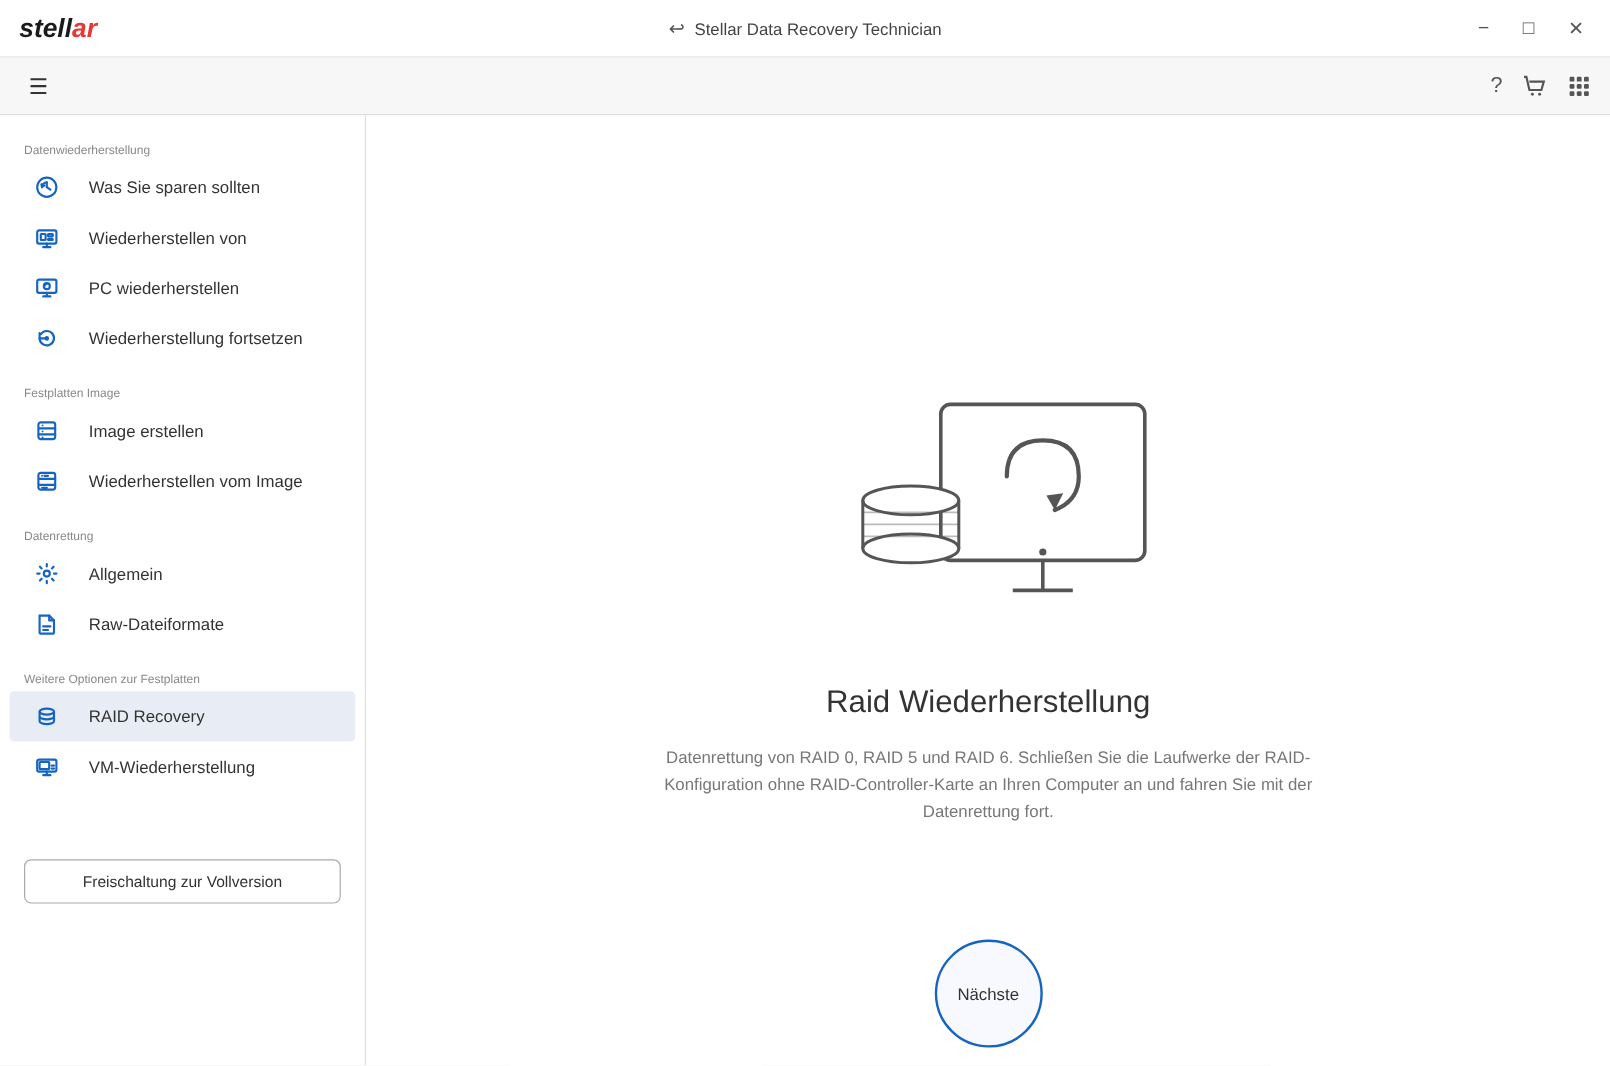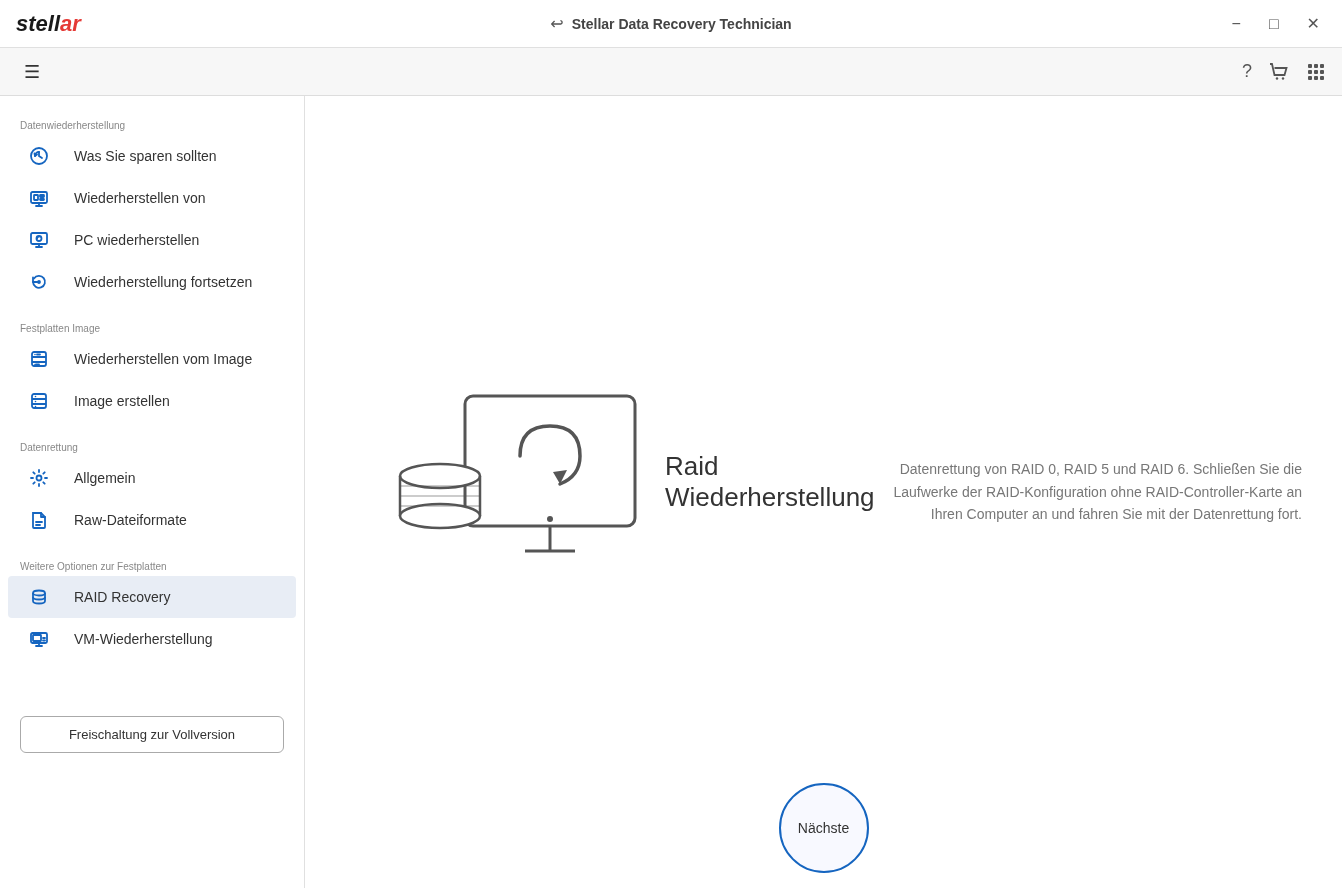--- a/index.html
+++ b/index.html
@@ -47,21 +47,20 @@
       display: flex;
       align-items: center;
       gap: 8px;
       position: absolute;
       left: 50%;
       transform: translateX(-50%);
     }
     .title-text {
       font-size: 14px;
       color: #444;
-      font-weight: bold;
     }
     .title-bar-right {
       display: flex;
       align-items: center;
       gap: 16px;
     }
     .title-btn {
       background: none;
       border: none;
       cursor: pointer;
@@ -165,39 +164,40 @@
       border-radius: 6px;
       cursor: pointer;
       font-size: 13px;
       color: #333;
     }
 
     
     .content-area {
       flex: 1;
       display: flex;
+      flex-direction: column;
       align-items: center;
       justify-content: center;
       background: #ffffff;
       position: relative;
       padding: 40px;
     }
     .content-icon {
       margin-bottom: 32px;
     }
     .content-title {
       font-size: 26px;
       font-weight: 400;
       color: #333;
       margin-bottom: 20px;
     }
     .content-description {
       font-size: 14px;
       color: #777;
-      text-align: right;
+      text-align: center;
       max-width: 560px;
       line-height: 1.6;
     }
     .next-btn-container {
       position: absolute;
       bottom: 15px;
       right: 0;
       left: 0;
       display: flex;
       justify-content: center;
@@ -330,39 +330,39 @@
 
     <div class="sidebar-divider"></div>
 
     <div class="sidebar-section-label">Festplatten Image</div>
 
     <div class="sidebar-item">
       <span class="sidebar-item-icon">
         <svg width="20" height="20" viewBox="0 0 20 20" fill="none" stroke="#1565c0" stroke-width="1.8">
           <rect x="3" y="3" width="14" height="14" rx="2"></rect>
           <path d="M3 8h14M3 13h14"></path>
+          <circle cx="6.5" cy="5.5" r="0.8" fill="#1565c0" stroke="none"></circle>
+          <circle cx="6.5" cy="10.5" r="0.8" fill="#1565c0" stroke="none"></circle>
+          <circle cx="6.5" cy="15.5" r="0.8" fill="#1565c0" stroke="none"></circle>
+        </svg>
+      </span>
+      <span>Image erstellen</span>
+    </div>
+
+    <div class="sidebar-item">
+      <span class="sidebar-item-icon">
+        <svg width="20" height="20" viewBox="0 0 20 20" fill="none" stroke="#1565c0" stroke-width="1.8">
+          <rect x="3" y="3" width="14" height="14" rx="2"></rect>
+          <path d="M3 8h14M3 13h14"></path>
           <path d="M11 5.5H8M10 15.5H7" stroke-linecap="round"></path>
           <circle cx="6" cy="5.5" r="0.8" fill="#1565c0" stroke="none"></circle>
           <circle cx="6" cy="15.5" r="0.8" fill="#1565c0" stroke="none"></circle>
         </svg>
       </span>
       <span>Wiederherstellen vom Image</span>
-    </div>
-
-    <div class="sidebar-item">
-      <span class="sidebar-item-icon">
-        <svg width="20" height="20" viewBox="0 0 20 20" fill="none" stroke="#1565c0" stroke-width="1.8">
-          <rect x="3" y="3" width="14" height="14" rx="2"></rect>
-          <path d="M3 8h14M3 13h14"></path>
-          <circle cx="6.5" cy="5.5" r="0.8" fill="#1565c0" stroke="none"></circle>
-          <circle cx="6.5" cy="10.5" r="0.8" fill="#1565c0" stroke="none"></circle>
-          <circle cx="6.5" cy="15.5" r="0.8" fill="#1565c0" stroke="none"></circle>
-        </svg>
-      </span>
-      <span>Image erstellen</span>
     </div>
 
     <div class="sidebar-divider"></div>
 
     <div class="sidebar-section-label">Datenrettung</div>
 
     <div class="sidebar-item">
       <span class="sidebar-item-icon">
         <svg width="20" height="20" viewBox="0 0 20 20" fill="none" stroke="#1565c0" stroke-width="1.8">
           <circle cx="10" cy="10" r="2.5"></circle>

